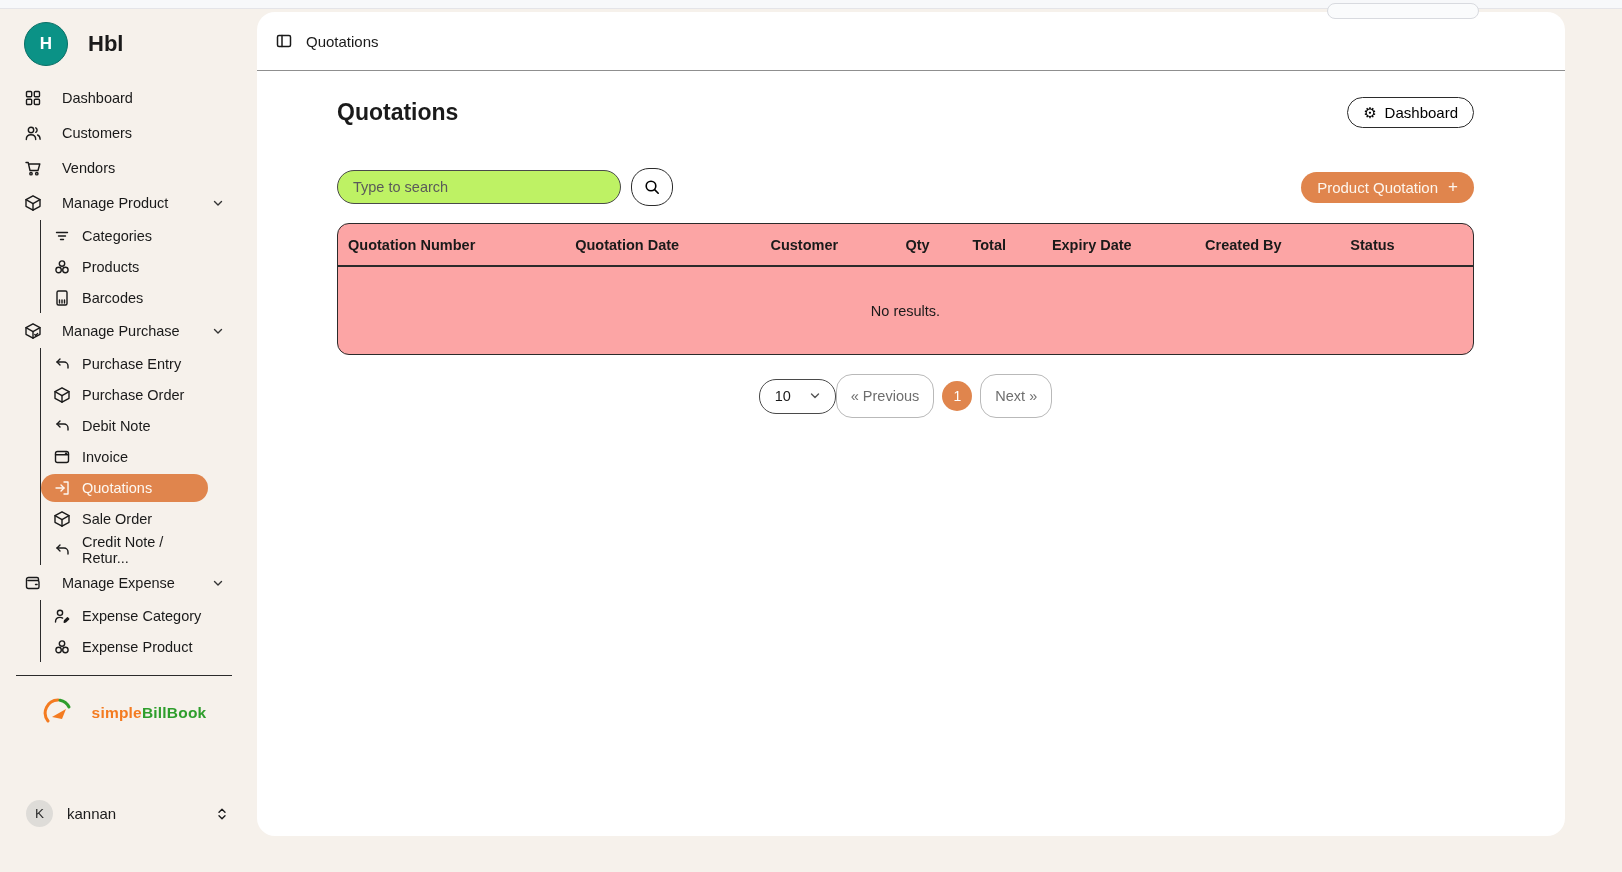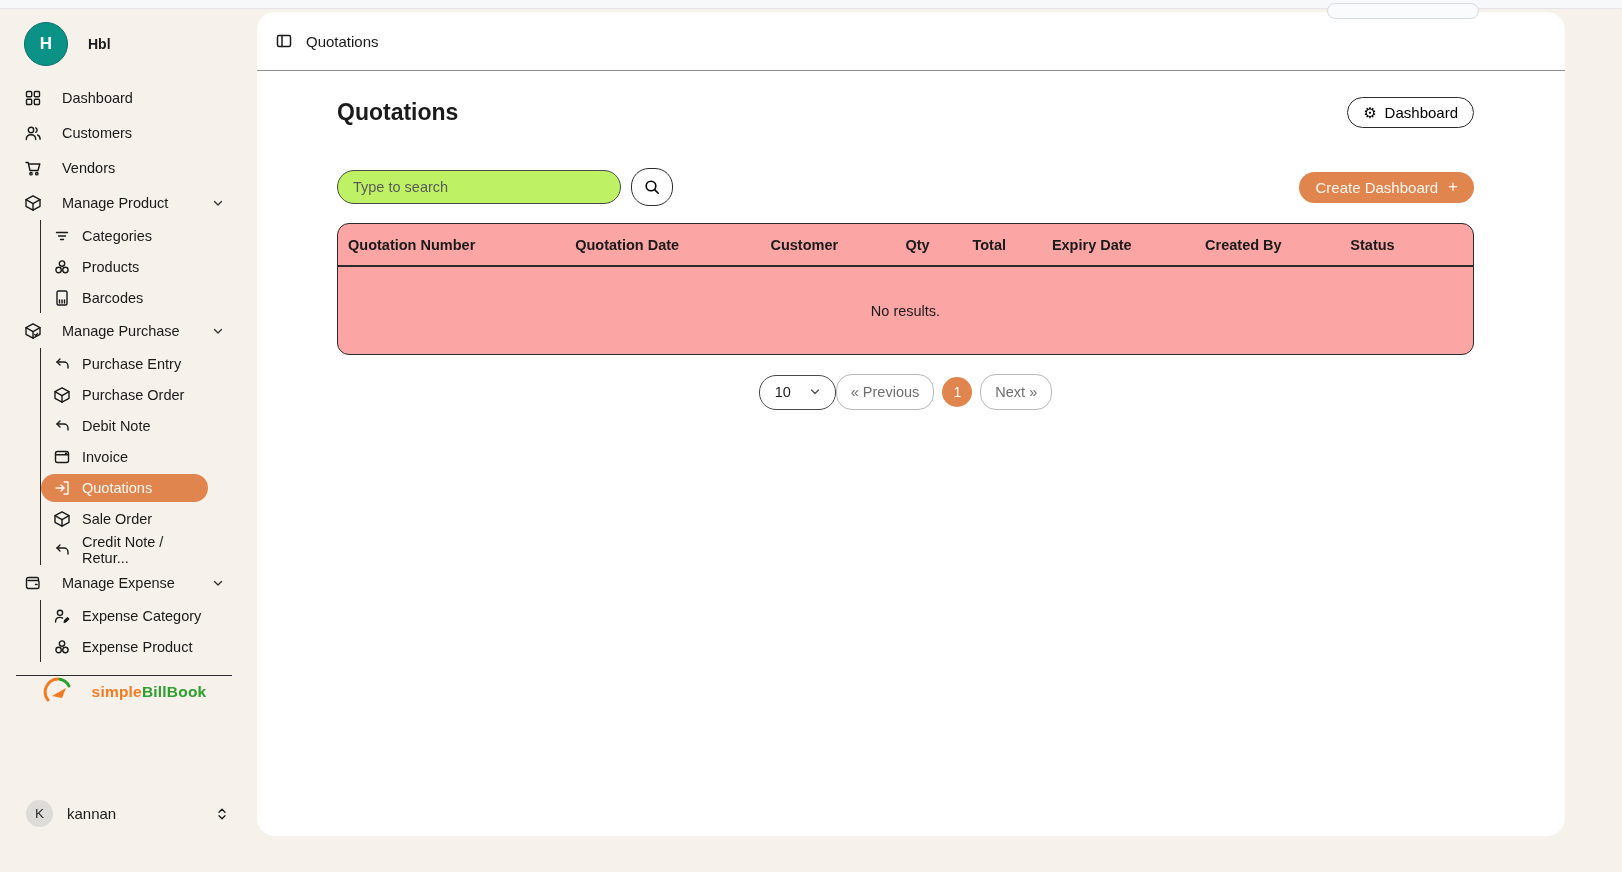--- a/index.html
+++ b/index.html
@@ -21,32 +21,32 @@
     background:#F7F8FA; border-bottom:1px solid #E4E4E8; z-index:6; }
   .top-strip-pill{ position:absolute; top:3px; left:1327px; width:152px; height:16px;
     border:1px solid #D8DADF; border-radius:9px; background:#FAFBFC; }
 
   
   .sidebar{ position:absolute; left:0; top:9px; width:248px; height:863px; }
   .workspace{ display:flex; align-items:center; gap:20px; padding:13px 0 4px 24px; }
   .ws-avatar{ width:44px; height:44px; border-radius:50%; background:#0B9286;
     border:1px solid #0A6F66; color:#fff; font-weight:bold; font-size:17px;
     display:flex; align-items:center; justify-content:center; }
-  .ws-name{ font-weight:bold; font-size:14px; }
+  .ws-name{ font-weight:bold; font-size:22px; }
 
   .nav{ padding:10px 16px 0 24px; font-size:14.5px; }
   .nav-item{ display:flex; align-items:center; gap:20px; height:35px; cursor:pointer; }
   .nav-item .chev{ margin-left:auto; margin-right:6px; color:#333; }
   .nav-children{ margin-left:16px; border-left:1.5px solid #2B2B2B; }
   .nav-child{ display:flex; align-items:center; gap:11px; height:31px;
     padding-left:12px; margin-right:24px; border-radius:14px; cursor:pointer; }
   .nav-child.active{ background:#E0854D; color:#FDF8F2; height:28px; margin-top:2px; margin-bottom:1px; }
   .sidebar-divider{ border:none; border-top:1.5px solid #2B2B2B; margin:13px 16px 0 16px; }
 
-  .brand{ display:flex; align-items:center; justify-content:center; gap:18px; }
+  .brand{ display:flex; align-items:center; justify-content:center; gap:18px; margin-top:21px; }
   .brand-text{ font-size:15.5px; font-weight:bold; letter-spacing:.2px; }
   .brand-simple{ color:#F47B20; }
   .brand-billbook{ color:#2E9E2C; }
 
   .user-row{ position:absolute; left:26px; right:14px; bottom:45px;
     display:flex; align-items:center; gap:14px; cursor:pointer; }
   .user-avatar{ width:27px; height:27px; border-radius:50%; background:#DEDCD8;
     color:#2B2B2B; font-size:13.5px; display:flex; align-items:center; justify-content:center; }
   .user-name{ font-size:15px; }
   .user-row .chev{ margin-left:auto; margin-right:4px; }
@@ -88,21 +88,21 @@
   .tbody-empty{ height:87px; display:flex; align-items:center; justify-content:center;
     font-size:14.5px; }
 
   .footer-row{ margin-top:19px; display:flex; align-items:center; justify-content:center; }
   .page-size{ width:77px; height:35px; border:1px solid #4A4A4A; border-radius:17px;
     background:#fff; display:flex; align-items:center; justify-content:space-between;
     padding:0 12px 0 15px; font-size:14.5px; cursor:pointer; }
   .page-size .chev{ color:#555; }
   .pagination{ display:flex; align-items:center; gap:8px; }
   .page-btn{ border:1px solid #B9B9B9; background:#fff; color:#6E6E6E; border-radius:16px;
-    height:36px; padding:0 14px; font-size:14.5px; font-family:inherit; cursor:pointer; }
+    height:44px; padding:0 14px; font-size:14.5px; font-family:inherit; cursor:pointer; }
   .page-current{ width:30px; height:30px; border-radius:50%; background:#E0854D;
     color:#fff; font-size:14px; display:flex; align-items:center; justify-content:center; cursor:pointer; }
 </style>
 </head>
 <body>
 
 <div class="top-strip">
   <div class="top-strip-pill"></div>
 </div>
 
@@ -325,21 +325,21 @@
 
     <div class="search-row">
       <input class="search-input" type="text" placeholder="Type to search" style="">
       <button class="search-btn">
         <svg class="icn" viewBox="0 0 18 18" style="stroke-width:1.6">
           <circle cx="8" cy="8" r="4.8"></circle>
             <path d="M11.6 11.6 L15.2 15.2"></path>
         </svg>
       </button>
       <button class="create-btn">
-        <span>Create Dashboard</span>
+        <span>Product Quotation</span>
         <span class="create-plus">+</span>
       </button>
     </div>
 
     <div class="table">
       <div class="thead">
         <div class="th">Quotation Number</div>
         <div class="th">Quotation Date</div>
         <div class="th">Customer</div>
         <div class="th">Qty</div>

